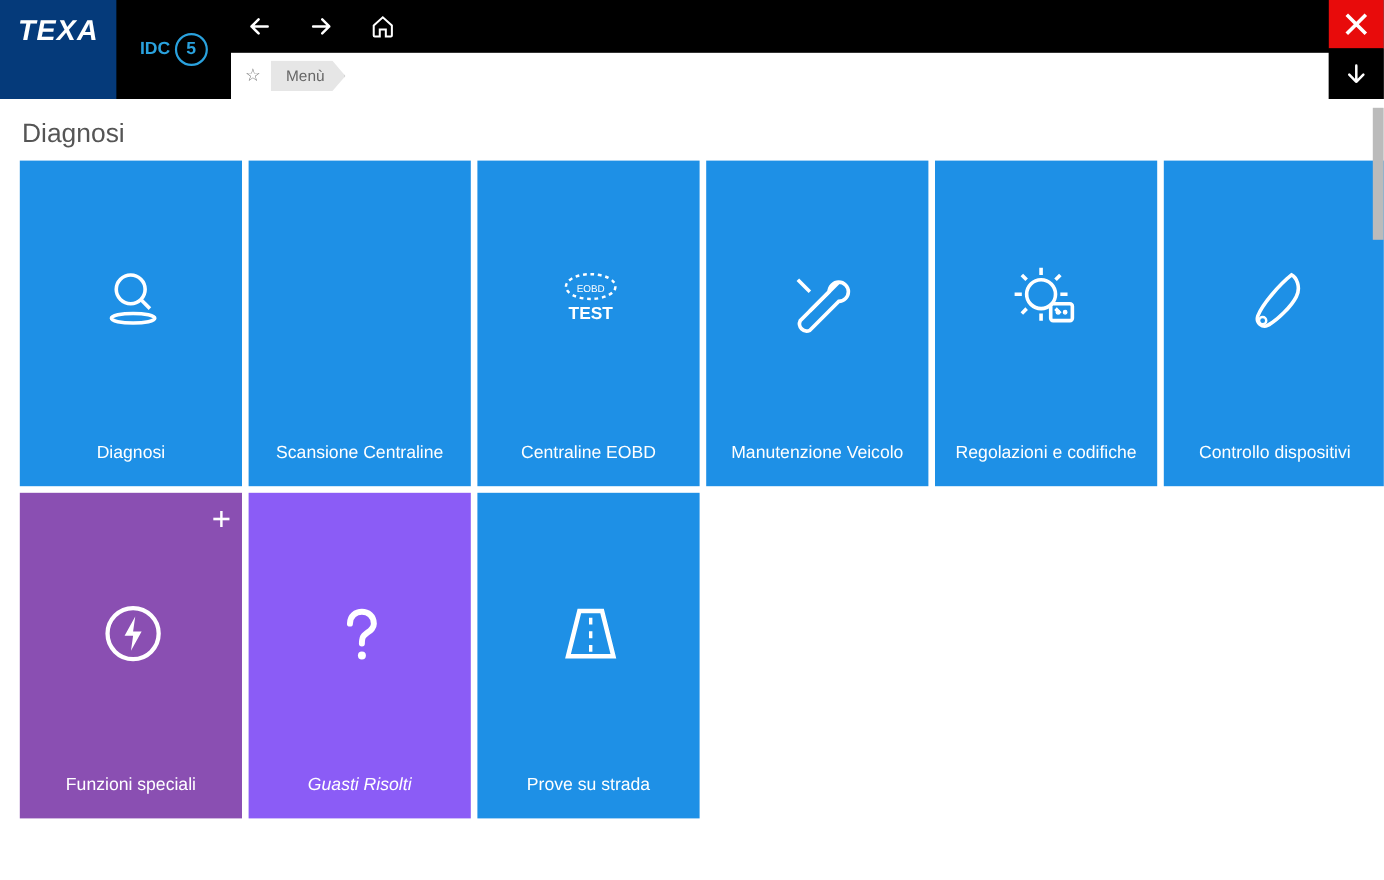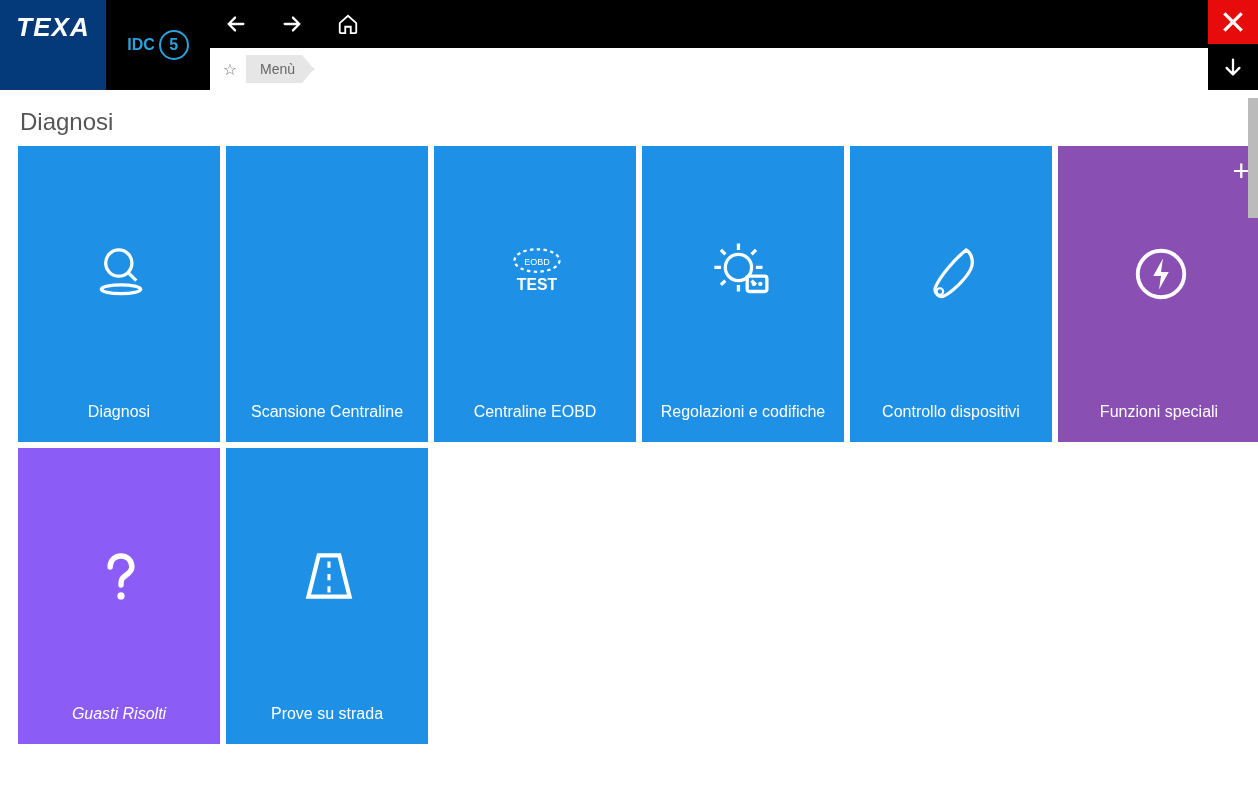--- a/index.html
+++ b/index.html
@@ -233,20 +233,30 @@
     <div class="tile-icon">
       <svg width="78" height="78" viewBox="0 0 64 64">
           <ellipse cx="32" cy="20" rx="20" ry="10" stroke-width="2" stroke-dasharray="3 3"></ellipse>
           <text x="32" y="24" font-size="8" fill="#fff" text-anchor="middle" stroke="none">EOBD</text>
           <text x="32" y="46" font-size="14" fill="#fff" text-anchor="middle" stroke="none" font-weight="bold">TEST</text>
         </svg>
     </div>
     <div class="tile-label">Centraline EOBD</div>
   </div>
 
+  <div class="tile blue">
+    <div class="tile-icon">
+      <svg width="70" height="70" viewBox="0 0 64 64">
+          <path d="M16 48L40 24a8 8 0 1 1 8 8L24 56a6 6 0 0 1-8-8z" stroke-width="3"></path>
+          <path d="M48 16L24 40" stroke-width="3"></path>
+          <path d="M14 14l10 10" stroke-width="3"></path>
+        </svg>
+    </div>
+    <div class="tile-label">Manutenzione Veicolo</div>
+  </div>
 
   <div class="tile blue">
     <div class="tile-icon">
       <svg width="70" height="70" viewBox="0 0 64 64">
           <circle cx="26" cy="26" r="12" stroke-width="3"></circle>
           <path d="M26 10v-6M26 42v6M10 26H4M42 26h6M14 14l-4-4M38 38l4 4M14 38l-4 4M38 14l4-4" stroke-width="3"></path>
           <rect x="34" y="34" width="18" height="14" rx="2" stroke-width="3"></rect>
           <circle cx="40" cy="41" r="1.5" fill="#fff"></circle>
           <circle cx="46" cy="41" r="1.5" fill="#fff"></circle>
         </svg>

